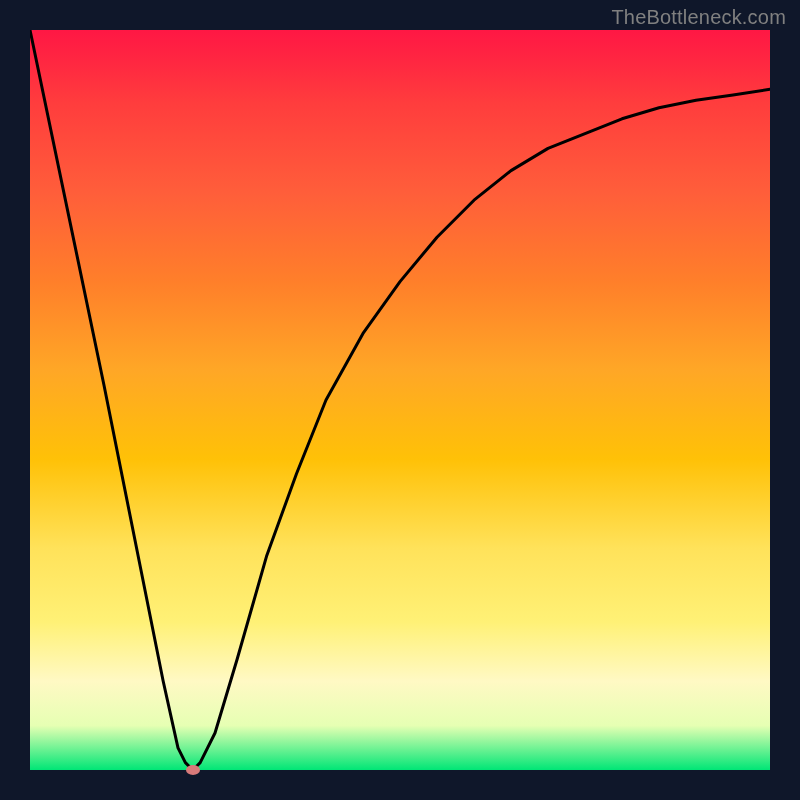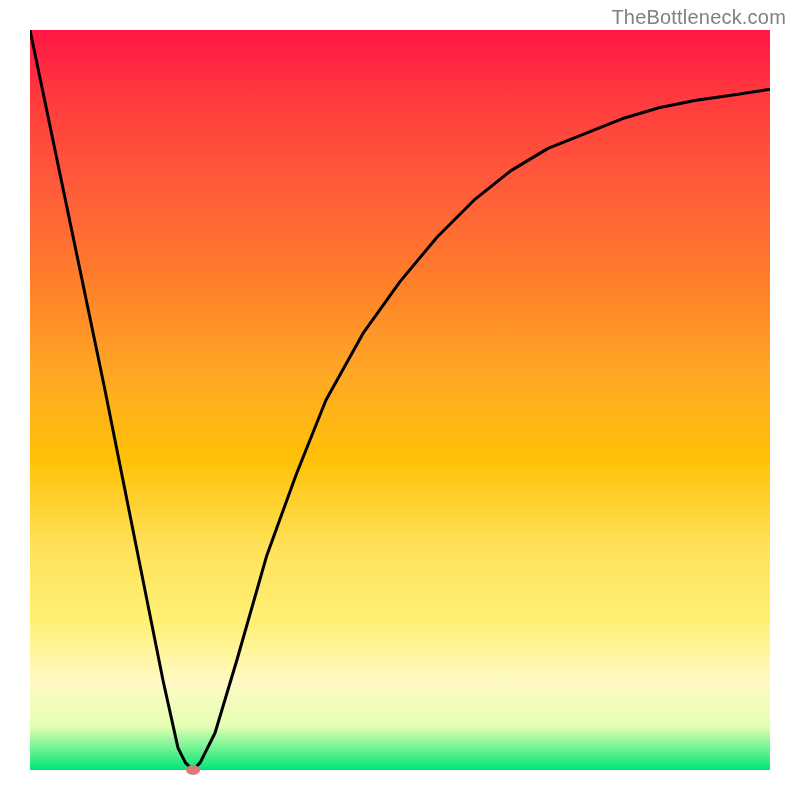--- a/index.html
+++ b/index.html
@@ -8,21 +8,21 @@
     width: 800px;
     height: 800px;
     overflow: hidden;
     background: #000;
     font-family: Arial, Helvetica, sans-serif;
   }
   .frame {
     position: relative;
     width: 800px;
     height: 800px;
-    background: #ffffff;
+    background: #0f172a;
   }
   .plot-area {
     position: absolute;
     left: 30px;
     top: 30px;
     width: 740px;
     height: 740px;
     background: linear-gradient(
       to bottom,
       #ff1744 0%,

